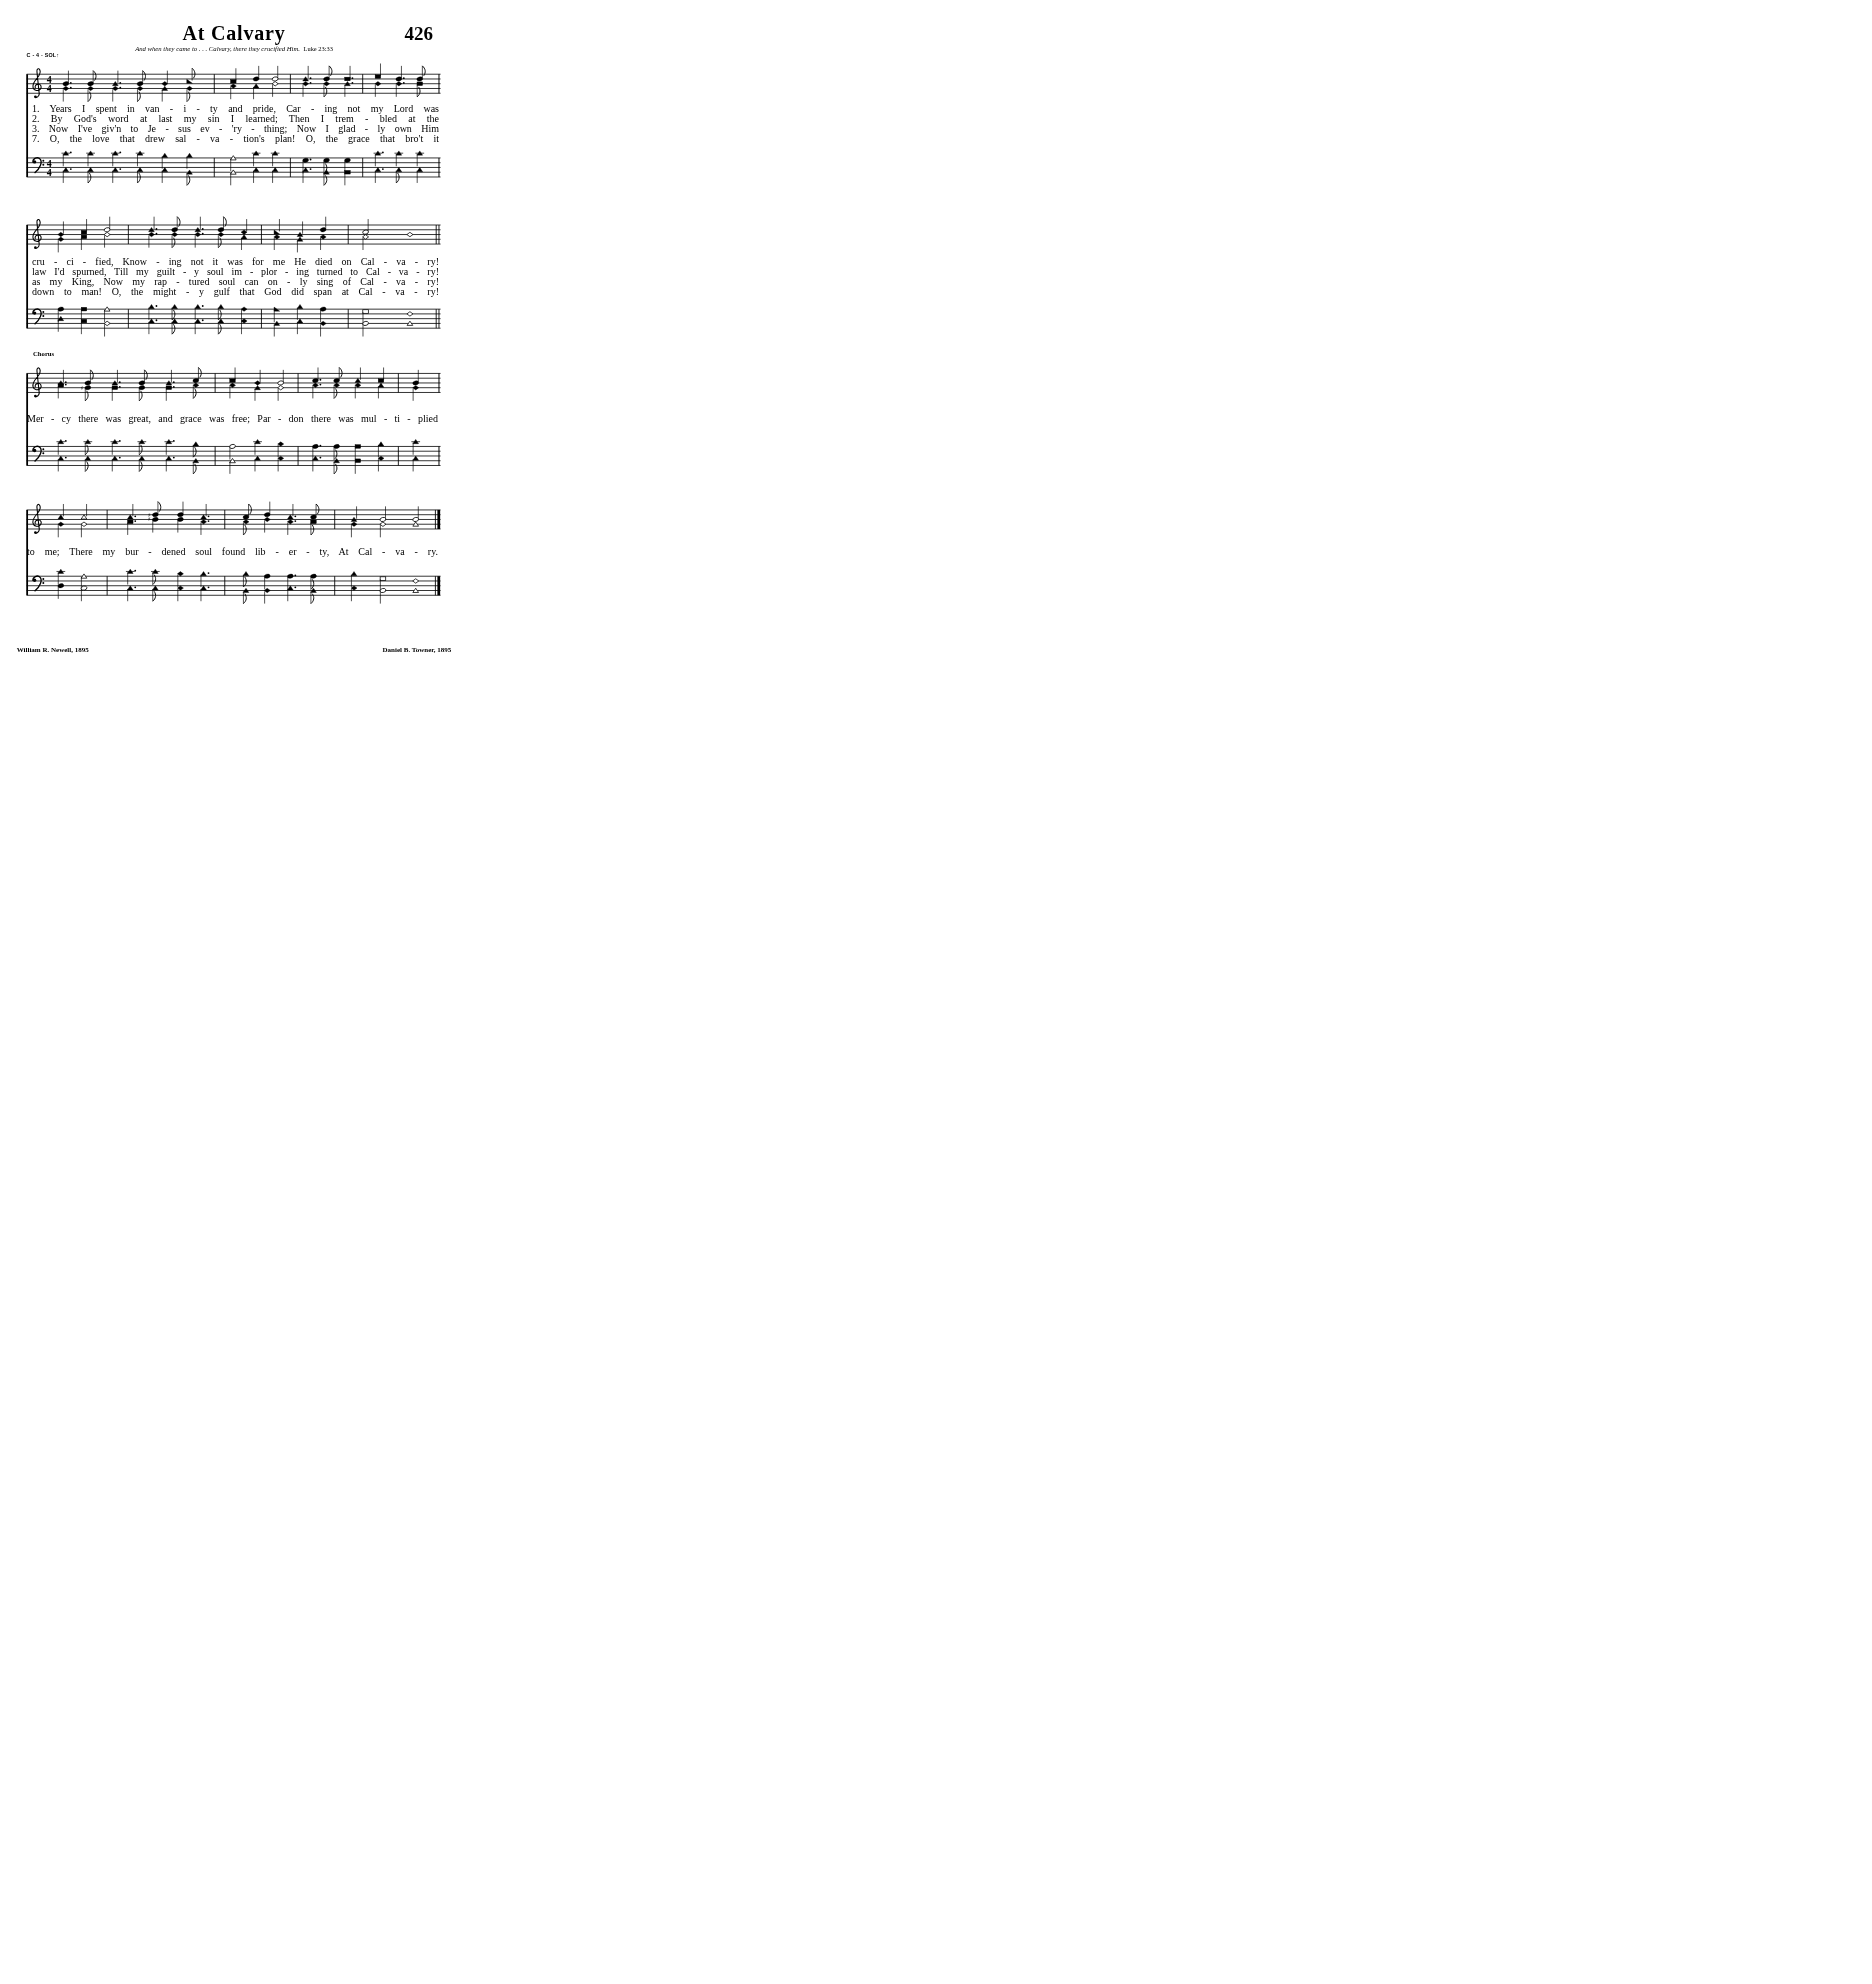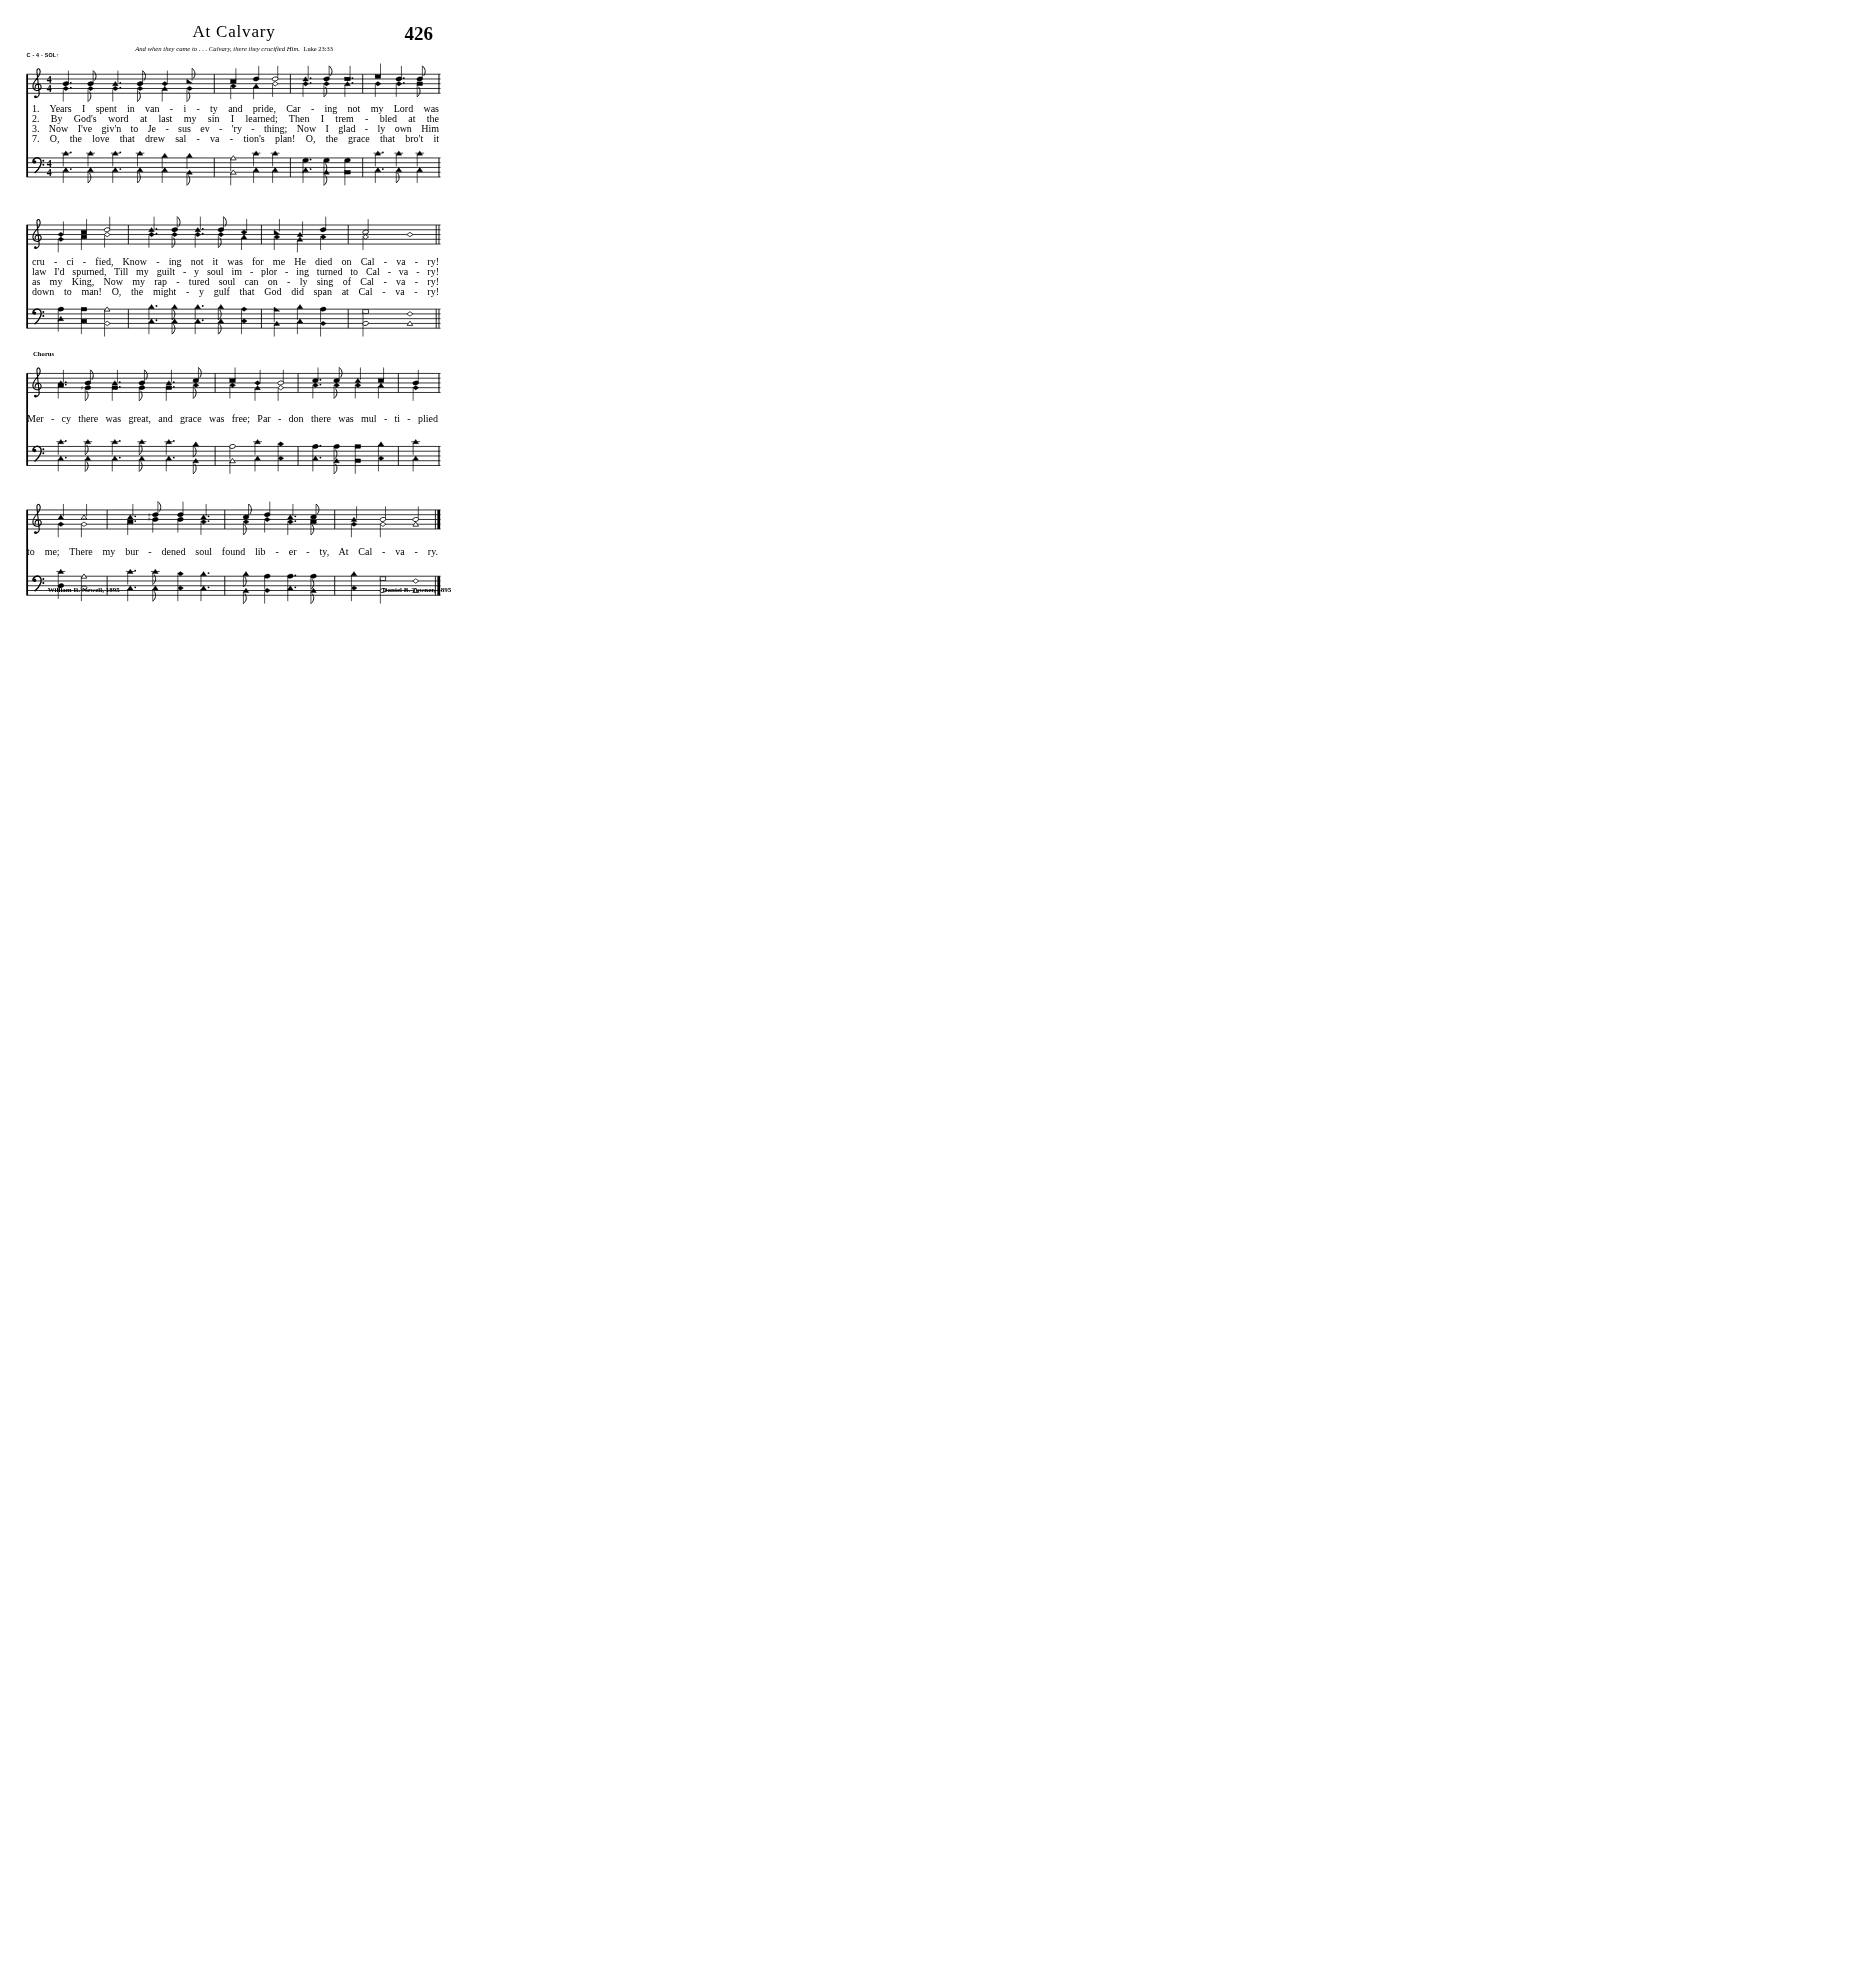--- a/index.html
+++ b/index.html
@@ -13,21 +13,21 @@
   }
   #music-svg{position:absolute;top:0;left:0;}
   .keyline{
     position:absolute;top:52px;left:26.6px;
     font-family:"Liberation Sans",sans-serif;
     font-size:5.4px;font-weight:600;letter-spacing:0.2px;
   }
   .title{
     position:absolute;top:22px;left:0;right:0;
     text-align:center;
-    font-weight:normal;font-size:17px;letter-spacing:0.8px;
+    font-weight:bold;font-size:20px;letter-spacing:0.8px;
   }
   .number{
     position:absolute;top:23px;right:35px;
     font-weight:bold;font-size:19px;
   }
   .scripture{
     position:absolute;top:45px;left:0;right:0;
     text-align:center;font-size:6.7px;
   }
   .scripture .quote{font-style:italic;}
@@ -40,21 +40,21 @@
     white-space:normal;
   }
   .v1{top:104px;left:32px;width:407px;}
   .v2{top:257px;left:32px;width:407px;}
   .c1{top:414px;left:27px;width:411px;}
   .c2{top:547px;left:27px;width:411px;}
   .chorus-label{
     position:absolute;top:350px;left:33px;
     font-weight:bold;font-size:6.7px;
   }
-  .attr{position:absolute;top:586px;font-weight:bold;font-size:7px;margin-left:31px;}
+  .attr{position:absolute;top:646px;font-weight:bold;font-size:7px;}
   .attr.left{left:16.7px;}
   .attr.right{right:16.7px;}
 </style>
 </head>
 <body>
 
 <div id="page">
 
   <svg id="music-svg" width="468" height="654" viewBox="0 0 1179 1648">
       <line x1="67" y1="187" x2="1110" y2="187" stroke="#000" stroke-width="2"></line>

